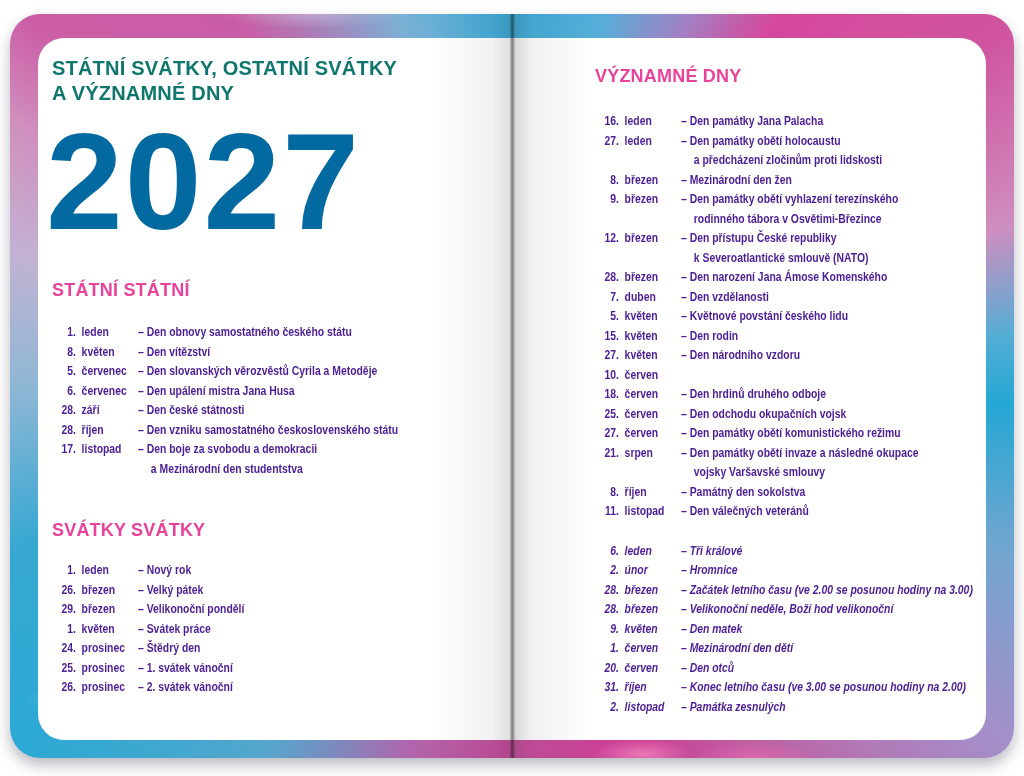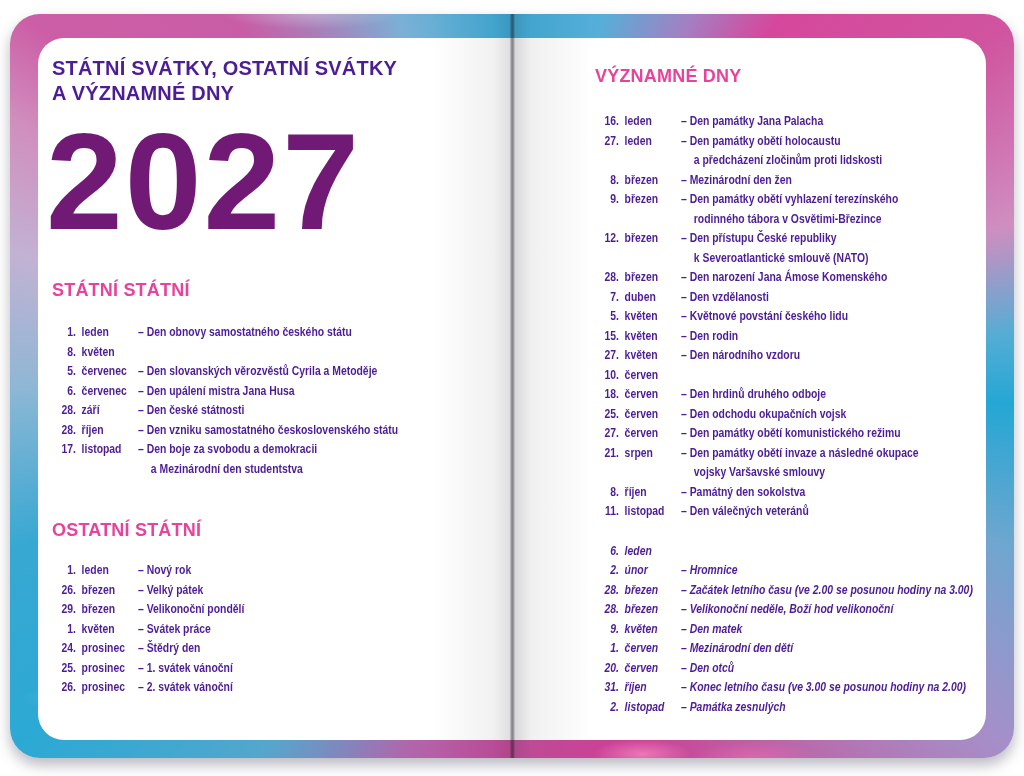--- a/index.html
+++ b/index.html
@@ -64,26 +64,26 @@
       rgba(110,110,120,.10) 62%,
       rgba(60,60,70,0) 100%);
   }
   
   .left-content{position:absolute;left:14px;top:0;width:436px;height:100%}
   .right-content{position:absolute;left:557px;top:0;width:402px;height:100%}
 
   .spread-title{
     position:absolute;top:18px;left:0;
     font-size:20px;line-height:25px;font-weight:bold;
-    color:#4c1d95;letter-spacing:.2px;white-space:nowrap;
+    color:#0f766e;letter-spacing:.2px;white-space:nowrap;
   }
   .year{
     position:absolute;top:74px;left:-6px;
     font-size:138px;line-height:138px;font-weight:bold;
-    color:#701a75;letter-spacing:2px;
+    color:#0369a1;letter-spacing:2px;
   }
   .sec-heading{
     position:absolute;left:0;
     font-size:18px;line-height:22px;font-weight:bold;
     color:#e8439c;letter-spacing:.2px;white-space:nowrap;text-align:right;
   }
   .sec-heading.h1{top:241px}
   .sec-heading.h2{top:481px}
   .list{position:absolute;left:0;width:100%}
   .list.l1{top:284px}
@@ -121,20 +121,23 @@
           <div class="row">
             <span class="num">1.</span>
             <span class="month">leden</span>
             <div class="desc">
               <div class="line">– Den obnovy samostatného českého státu</div>
             </div>
           </div>
           <div class="row">
             <span class="num">8.</span>
             <span class="month">květen</span>
+            <div class="desc">
+              <div class="line">– Den vítězství</div>
+            </div>
           </div>
           <div class="row">
             <span class="num">5.</span>
             <span class="month">červenec</span>
             <div class="desc">
               <div class="line">– Den slovanských věrozvěstů Cyrila a Metoděje</div>
             </div>
           </div>
           <div class="row">
             <span class="num">6.</span>
@@ -160,21 +163,21 @@
           <div class="row">
             <span class="num">17.</span>
             <span class="month">listopad</span>
             <div class="desc">
               <div class="line">– Den boje za svobodu a demokracii</div>
               <div class="line cont">a Mezinárodní den studentstva</div>
             </div>
           </div>
         </div>
 
-      <div class="sec-heading h2">OSTATNÍ STÁTNÍ</div>
+      <div class="sec-heading h2">SVÁTKY SVÁTKY</div>
       <div class="list l2">
           <div class="row">
             <span class="num">1.</span>
             <span class="month">leden</span>
             <div class="desc">
               <div class="line">– Nový rok</div>
             </div>
           </div>
           <div class="row">
             <span class="num">26.</span>
@@ -343,20 +346,23 @@
               <span class="month">listopad</span>
               <div class="desc">
                 <div class="line">– Den válečných veteránů</div>
               </div>
             </div>
           </div>
         <div class="group italic">
             <div class="row">
               <span class="num">6.</span>
               <span class="month">leden</span>
+              <div class="desc">
+                <div class="line">– Tři králové</div>
+              </div>
             </div>
             <div class="row">
               <span class="num">2.</span>
               <span class="month">únor</span>
               <div class="desc">
                 <div class="line">– Hromnice</div>
               </div>
             </div>
             <div class="row">
               <span class="num">28.</span>

